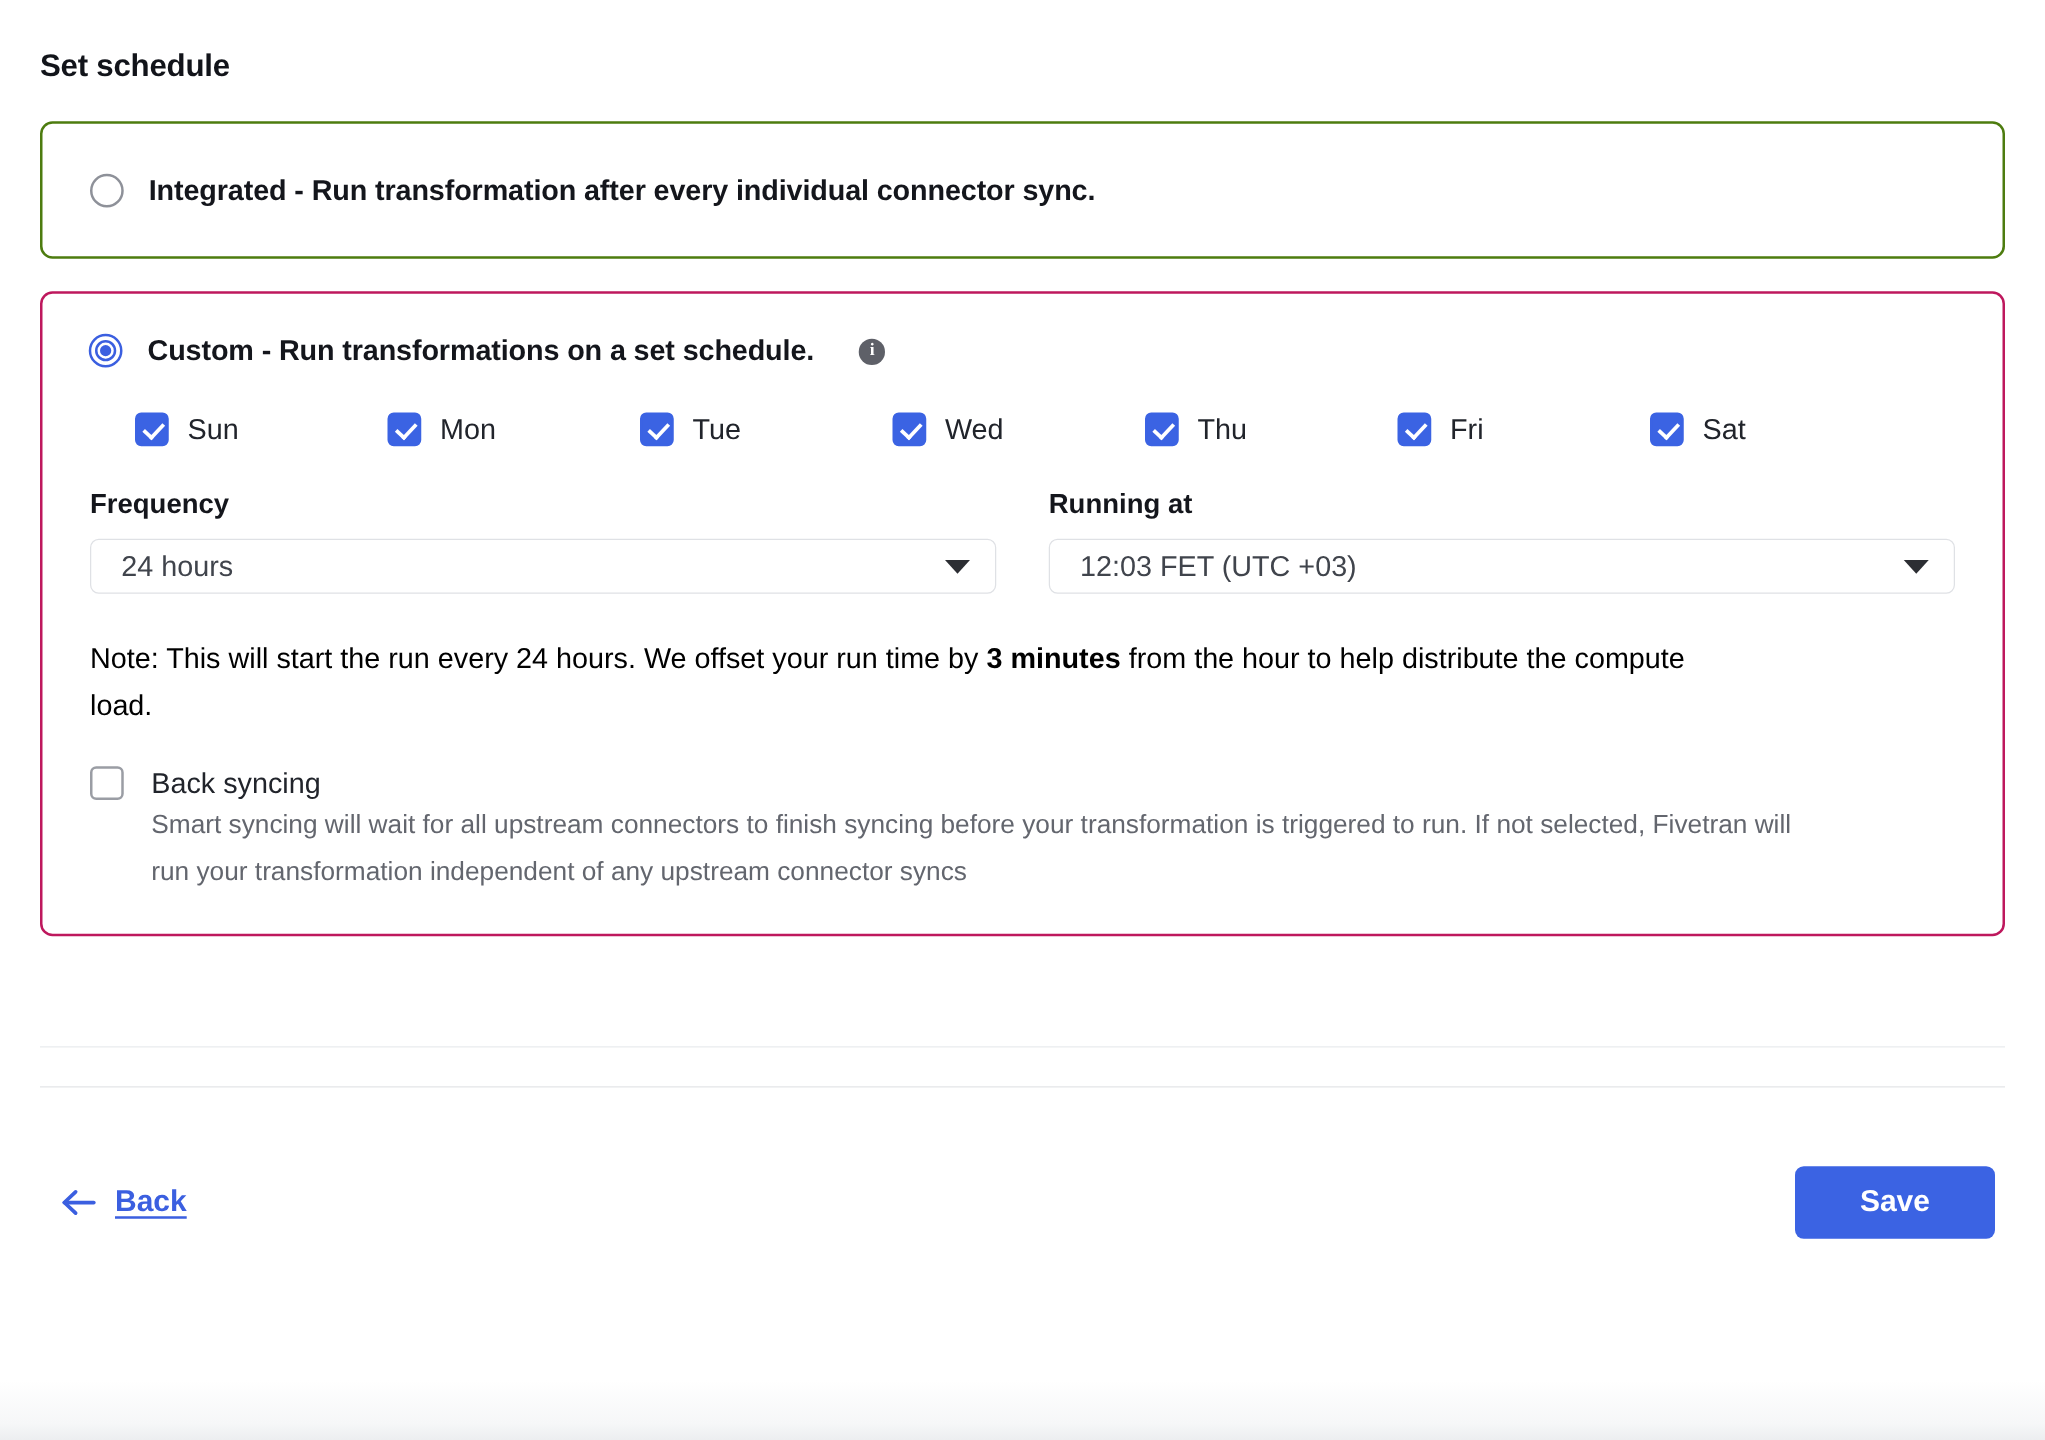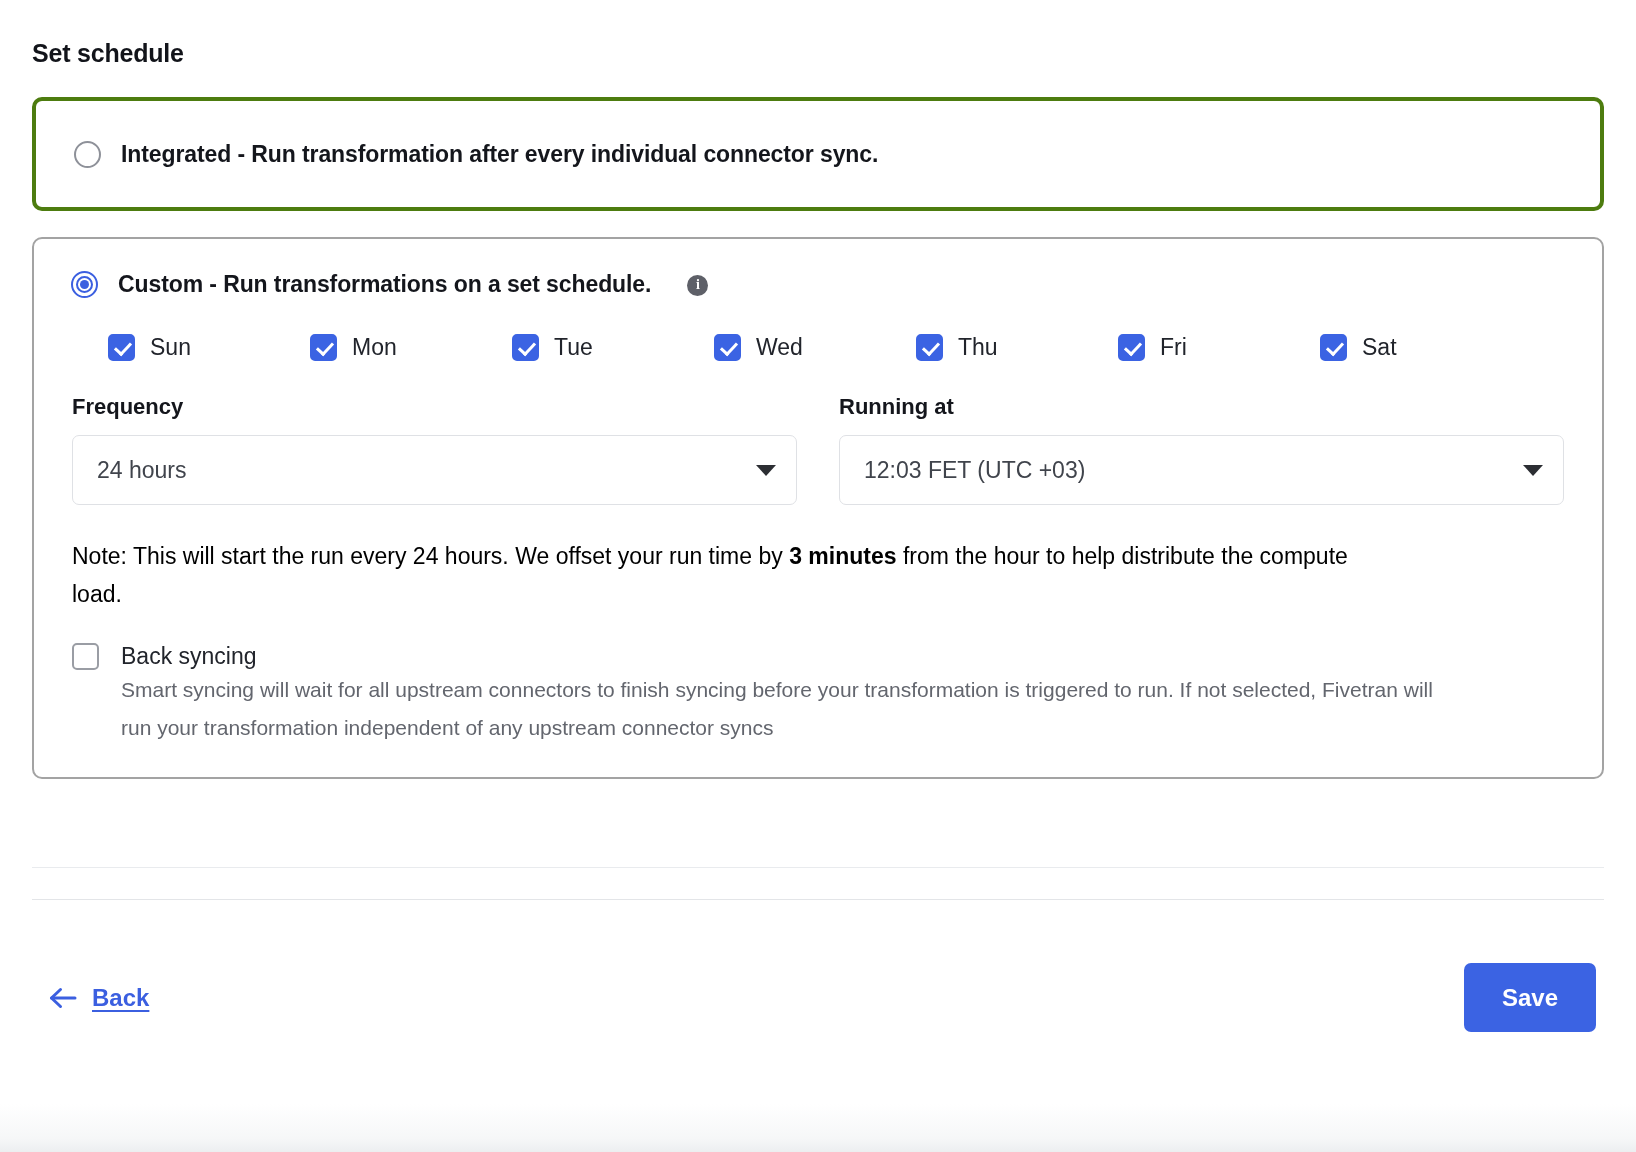--- a/index.html
+++ b/index.html
@@ -32,27 +32,27 @@
     color: #12141a;
     margin: 0;
     padding-top: 37px;
     padding-bottom: 0;
     line-height: 32px;
   }
 
   
   .option-card {
     margin-top: 28px;
-    border: 4px solid #4d7c0f;
+    border: 2px solid #4d7c0f;
     border-radius: 10px;
     background: #fff;
     padding: 0;
   }
   .option-card.selected {
-    border: 2px solid #a3a3a3;
+    border: 2px solid #be185d;
     margin-top: 26px;
   }
 
   .option-head {
     display: flex;
     align-items: center;
     gap: 20px;
     padding: 38px 0 38px 38px;
   }
   .option-card.selected .option-head {
@@ -174,21 +174,21 @@
   }
   .field { flex: 1 1 0; min-width: 0; }
   .field-label {
     font-size: 22px;
     font-weight: bold;
     color: #14161c;
     margin-bottom: 14px;
     line-height: 28px;
   }
   .select {
-    height: 70px;
+    height: 44px;
     border: 1px solid #dfe1e5;
     border-radius: 7px;
     background: #fff;
     display: flex;
     align-items: center;
     padding: 0 20px 0 24px;
     justify-content: space-between;
   }
   .select-value {
     font-size: 23px;
@@ -270,22 +270,22 @@
   .arrow-left { display: block; }
 
   .save-btn {
     background: #3b63e3;
     color: #fff;
     border: none;
     border-radius: 7px;
     font-size: 24px;
     font-weight: bold;
     font-family: "Liberation Sans", sans-serif;
-    padding: 0 38px;
-    height: 69px;
+    padding: 0 52px;
+    height: 58px;
     cursor: pointer;
     margin-right: 8px;
   }
 
   
   .bottom-strip {
     position: absolute;
     left: 0; right: 0; bottom: 0;
     height: 48px;
     background: linear-gradient(to bottom, #ffffff 0%, #f6f7f8 72%, #eceef0 100%);

